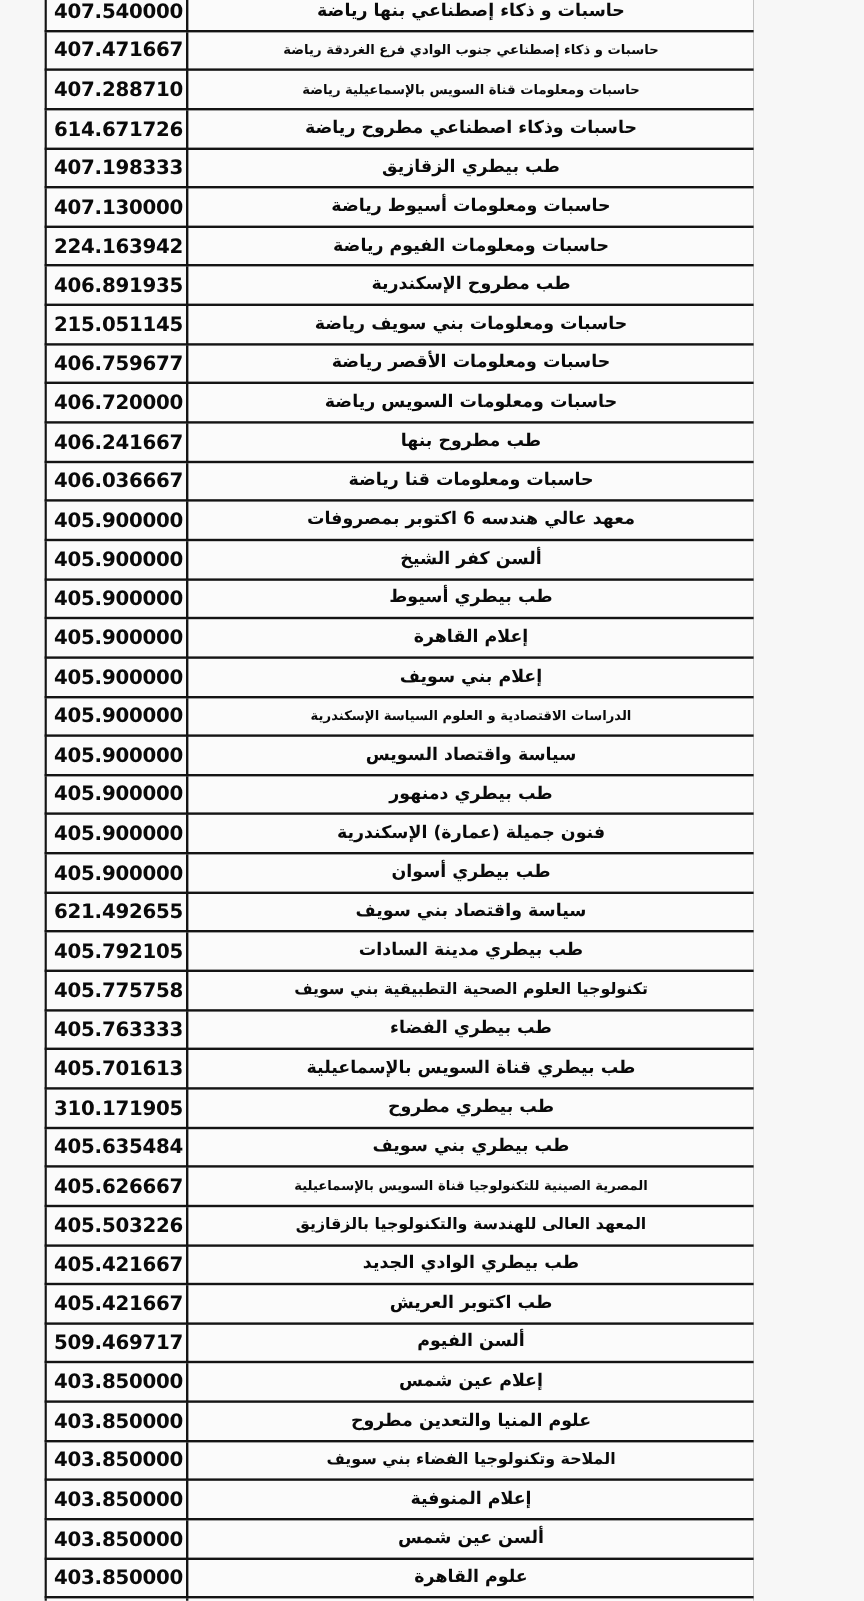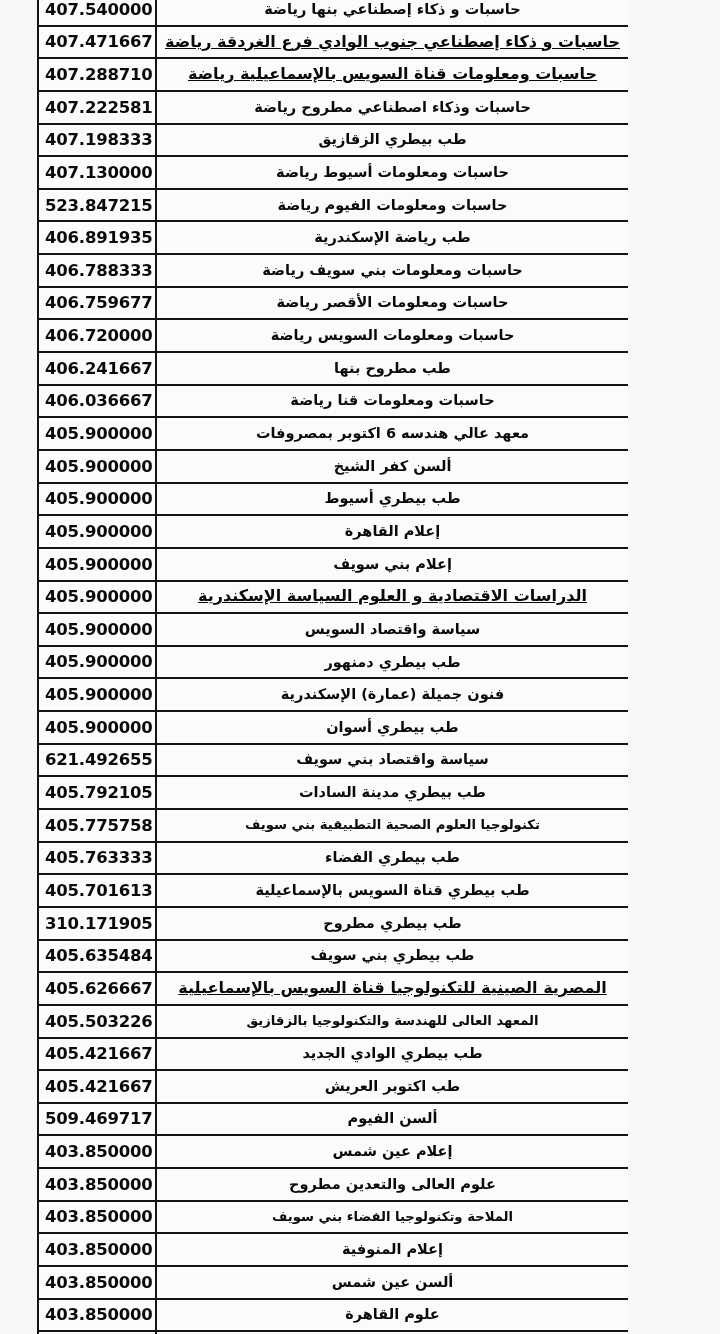--- a/index.html
+++ b/index.html
@@ -67,21 +67,21 @@
   td.cell-score {
     text-align: center;
     font-size: 16.5px;
     direction: ltr;
     font-family: "DejaVu Sans", "Liberation Sans", sans-serif;
     letter-spacing: -0.2px;
   }
 
   
   td.cell-name.long   { font-size: 13.2px; margin-left: 16px; }
-  td.cell-name.xlong  { font-size: 16px; text-decoration: underline; }
+  td.cell-name.xlong  { font-size: 11px; }
 </style>
 </head>
 <body>
 
 <div id="sheet">
   <div id="table-viewport">
     <table class="score-table">
       <colgroup>
         <col class="col-name">
         <col class="col-score">
@@ -94,41 +94,41 @@
           <tr>
             <td class="cell-name xlong">حاسبات و ذكاء إصطناعي جنوب الوادي فرع الغردقة رياضة</td>
             <td class="cell-score">407.471667</td>
           </tr>
           <tr>
             <td class="cell-name xlong">حاسبات ومعلومات قناة السويس بالإسماعيلية رياضة</td>
             <td class="cell-score">407.288710</td>
           </tr>
           <tr>
             <td class="cell-name">حاسبات وذكاء اصطناعي مطروح رياضة</td>
-            <td class="cell-score">407.222581</td>
+            <td class="cell-score">614.671726</td>
           </tr>
           <tr>
             <td class="cell-name">طب بيطري الزقازيق</td>
             <td class="cell-score">407.198333</td>
           </tr>
           <tr>
             <td class="cell-name">حاسبات ومعلومات أسيوط رياضة</td>
             <td class="cell-score">407.130000</td>
           </tr>
           <tr>
             <td class="cell-name">حاسبات ومعلومات الفيوم رياضة</td>
-            <td class="cell-score">523.847215</td>
-          </tr>
-          <tr>
-            <td class="cell-name">طب رياضة الإسكندرية</td>
+            <td class="cell-score">224.163942</td>
+          </tr>
+          <tr>
+            <td class="cell-name">طب مطروح الإسكندرية</td>
             <td class="cell-score">406.891935</td>
           </tr>
           <tr>
             <td class="cell-name">حاسبات ومعلومات بني سويف رياضة</td>
-            <td class="cell-score">406.788333</td>
+            <td class="cell-score">215.051145</td>
           </tr>
           <tr>
             <td class="cell-name">حاسبات ومعلومات الأقصر رياضة</td>
             <td class="cell-score">406.759677</td>
           </tr>
           <tr>
             <td class="cell-name">حاسبات ومعلومات السويس رياضة</td>
             <td class="cell-score">406.720000</td>
           </tr>
           <tr>
@@ -225,21 +225,21 @@
           </tr>
           <tr>
             <td class="cell-name">ألسن الفيوم</td>
             <td class="cell-score">509.469717</td>
           </tr>
           <tr>
             <td class="cell-name">إعلام عين شمس</td>
             <td class="cell-score">403.850000</td>
           </tr>
           <tr>
-            <td class="cell-name">علوم العالى والتعدين مطروح</td>
+            <td class="cell-name">علوم المنيا والتعدين مطروح</td>
             <td class="cell-score">403.850000</td>
           </tr>
           <tr>
             <td class="cell-name long">الملاحة وتكنولوجيا الفضاء بني سويف</td>
             <td class="cell-score">403.850000</td>
           </tr>
           <tr>
             <td class="cell-name">إعلام المنوفية</td>
             <td class="cell-score">403.850000</td>
           </tr>

